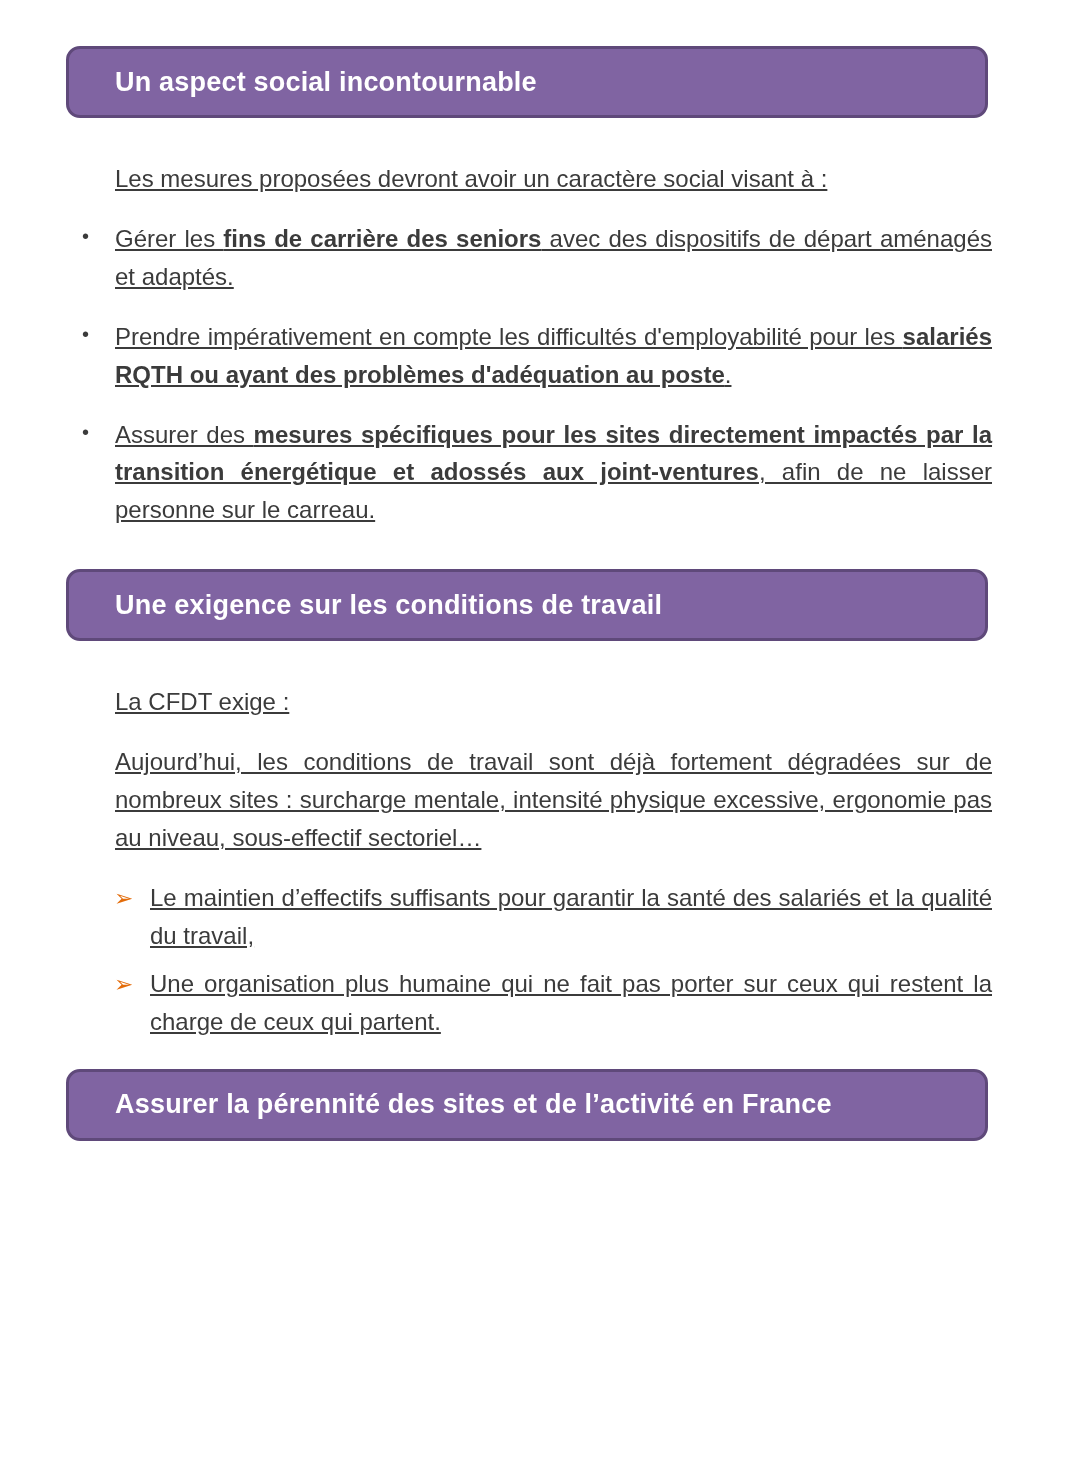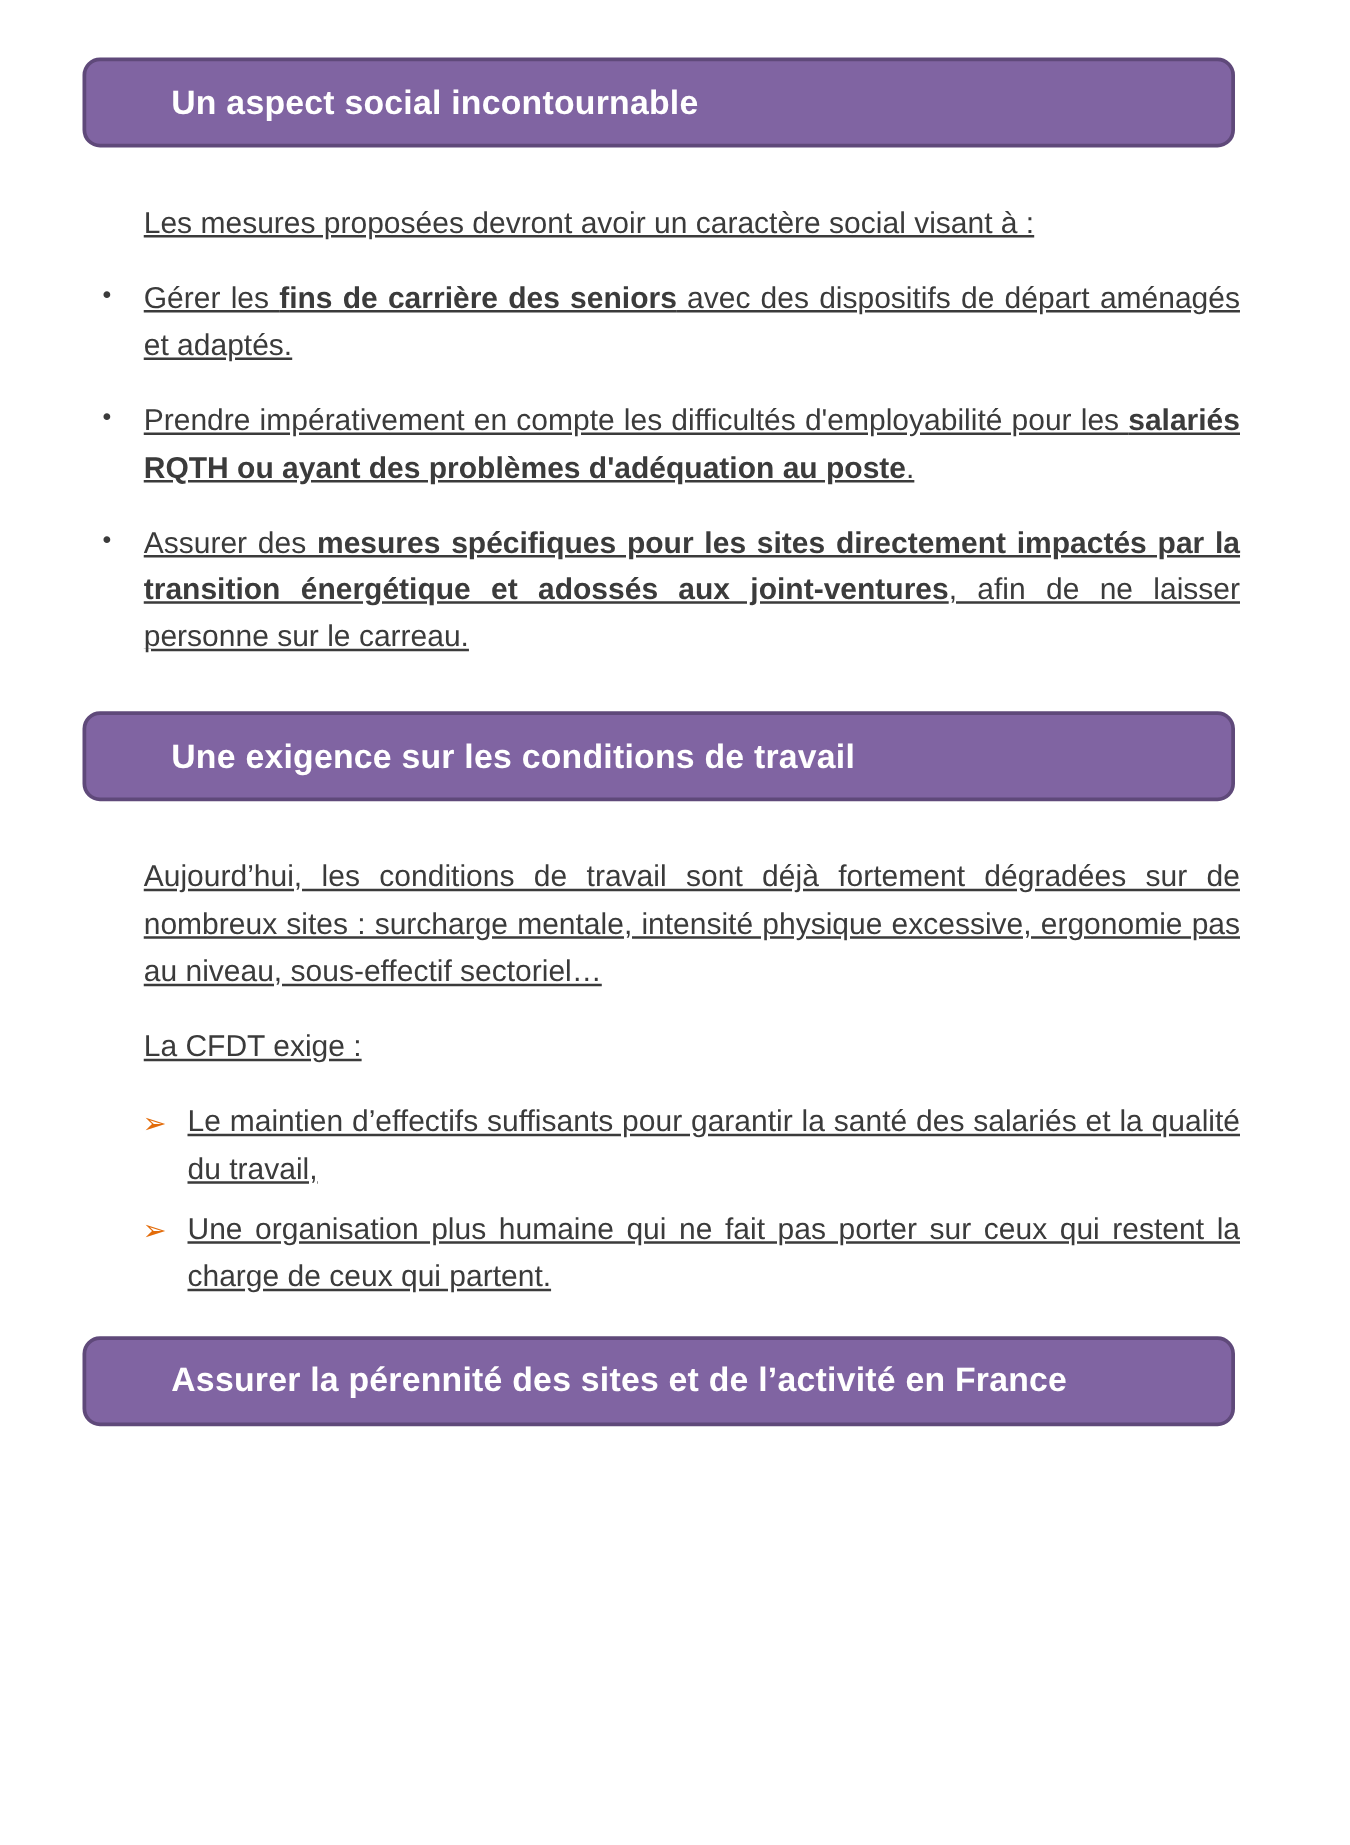--- a/index.html
+++ b/index.html
@@ -26,21 +26,21 @@
     padding-bottom: 30px;
   }
   .banner {
     margin: 8px 92px 0 66px;
     height: 72px;
     background: var(--banner-fill);
     border: 3px solid var(--banner-border);
     border-radius: 14px;
     display: flex;
     align-items: center;
-    padding-left: 68px;
+    padding-left: 46px;
   }
   .banner.first { margin-top: 0; }
   .banner-title {
     color: var(--banner-text);
     font-size: 27px;
     font-weight: bold;
     letter-spacing: 0.2px;
   }
   .content {
     margin: 0 88px 0 66px;
@@ -108,22 +108,22 @@
     <div class="dot-item">
       <span class="dot-marker">•</span>
       <span>Assurer des </span><span class="bold">mesures spécifiques pour les sites directement impactés par la transition énergétique et adossés aux joint-ventures</span><span>, afin de ne laisser personne sur le carreau.</span>
     </div>
   </div>
 
   <div class="banner">
     <span class="banner-title">Une exigence sur les conditions de travail</span>
   </div>
   <div class="content">
+    <p class="para no-justify">La CFDT exige :</p>
     <p class="para">Aujourd’hui, les conditions de travail sont déjà fortement dégradées sur de nombreux sites : surcharge mentale, intensité physique excessive, ergonomie pas au niveau, sous-effectif sectoriel…</p>
-    <p class="para no-justify">La CFDT exige :</p>
 
     <div class="arrow-item">
       <span class="arrow-marker">➢</span>
       <span>Le maintien d’effectifs suffisants pour garantir la santé des salariés et la qualité du travail,</span>
     </div>
 
     <div class="arrow-item">
       <span class="arrow-marker">➢</span>
       <span>Une organisation plus humaine qui ne fait pas porter sur ceux qui restent la charge de ceux qui partent.</span>
     </div>

